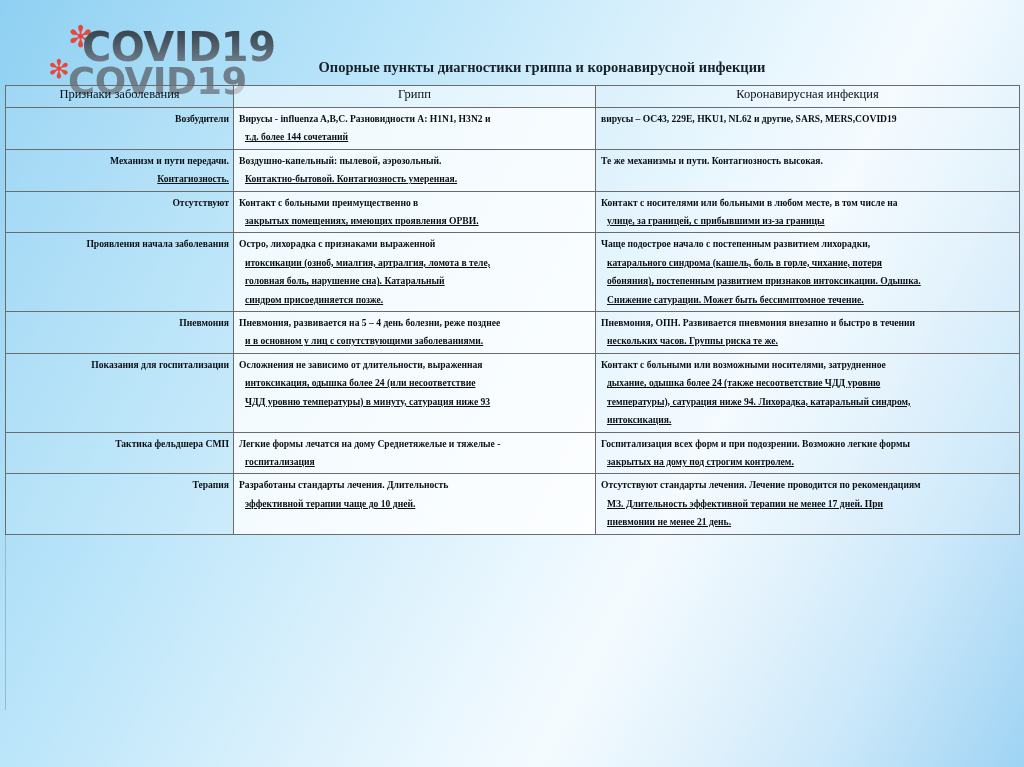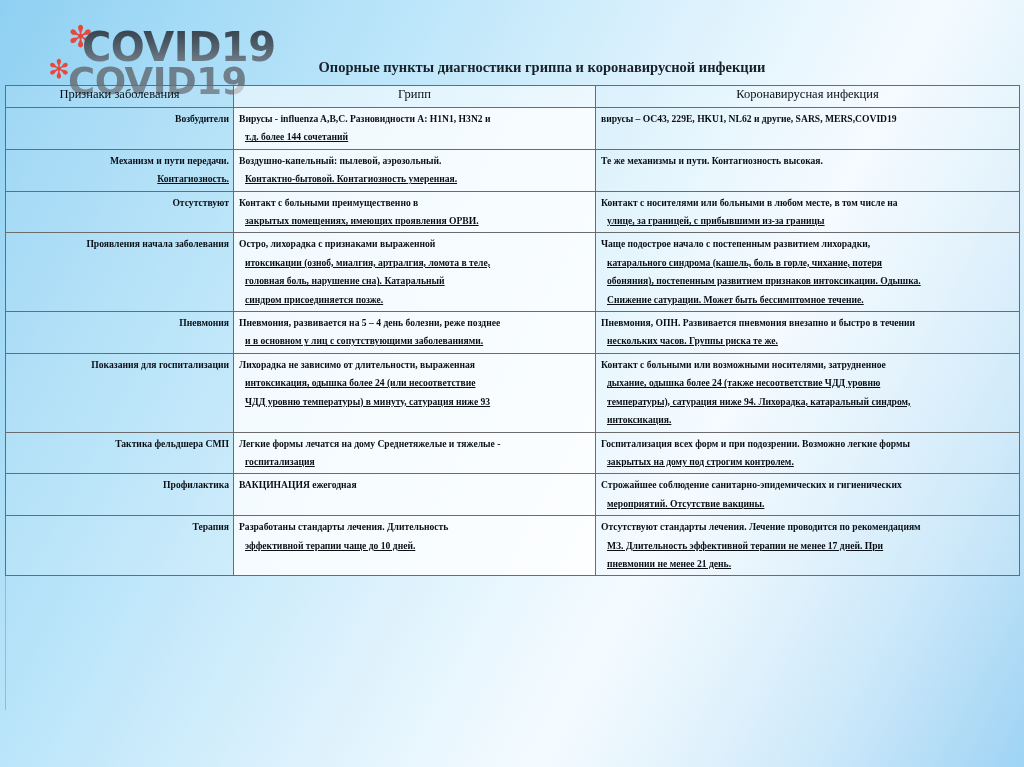--- a/index.html
+++ b/index.html
@@ -256,21 +256,21 @@
             <td class="col-corona">
               <span class="ln">Пневмония, ОПН. Развивается пневмония внезапно и быстро в течении</span>
               <span class="ln ind">нескольких часов. Группы риска те же.</span>
             </td>
           </tr>
           <tr>
             <td class="col-label">
               <span class="ln">Показания для госпитализации</span>
             </td>
             <td class="col-flu">
-              <span class="ln">Лихорадка не зависимо от длительности, выраженная</span>
+              <span class="ln">Осложнения не зависимо от длительности, выраженная</span>
               <span class="ln ind">интоксикация, одышка более 24 (или несоответствие</span>
               <span class="ln ind">ЧДД уровню температуры) в минуту, сатурация ниже 93</span>
             </td>
             <td class="col-corona">
               <span class="ln">Контакт с больными или возможными носителями,  затрудненное</span>
               <span class="ln ind">дыхание, одышка более 24 (также несоответствие ЧДД уровню</span>
               <span class="ln ind">температуры), сатурация ниже 94. Лихорадка, катаральный синдром,</span>
               <span class="ln ind">интоксикация.</span>
             </td>
           </tr>
@@ -282,32 +282,20 @@
               <span class="ln">Легкие формы лечатся на дому Среднетяжелые и тяжелые -</span>
               <span class="ln ind">госпитализация</span>
             </td>
             <td class="col-corona">
               <span class="ln">Госпитализация всех форм и при подозрении. Возможно легкие формы</span>
               <span class="ln ind">закрытых на дому под строгим контролем.</span>
             </td>
           </tr>
           <tr>
             <td class="col-label">
-              <span class="ln">Профилактика</span>
-            </td>
-            <td class="col-flu">
-              <span class="ln">ВАКЦИНАЦИЯ ежегодная</span>
-            </td>
-            <td class="col-corona">
-              <span class="ln">Строжайшее  соблюдение санитарно-эпидемических и гигиенических</span>
-              <span class="ln ind">мероприятий. Отсутствие вакцины.</span>
-            </td>
-          </tr>
-          <tr>
-            <td class="col-label">
               <span class="ln">Терапия</span>
             </td>
             <td class="col-flu">
               <span class="ln">Разработаны стандарты лечения. Длительность</span>
               <span class="ln ind">эффективной терапии чаще до  10 дней.</span>
             </td>
             <td class="col-corona">
               <span class="ln">Отсутствуют стандарты лечения. Лечение проводится по рекомендациям</span>
               <span class="ln ind">МЗ. Длительность  эффективной терапии не менее 17 дней. При</span>
               <span class="ln ind">пневмонии не менее 21 день.</span>

